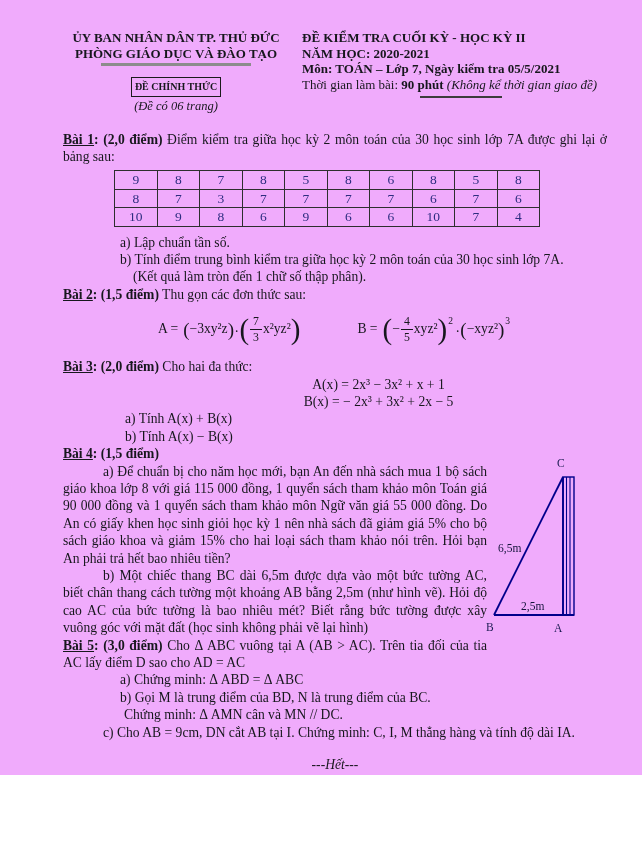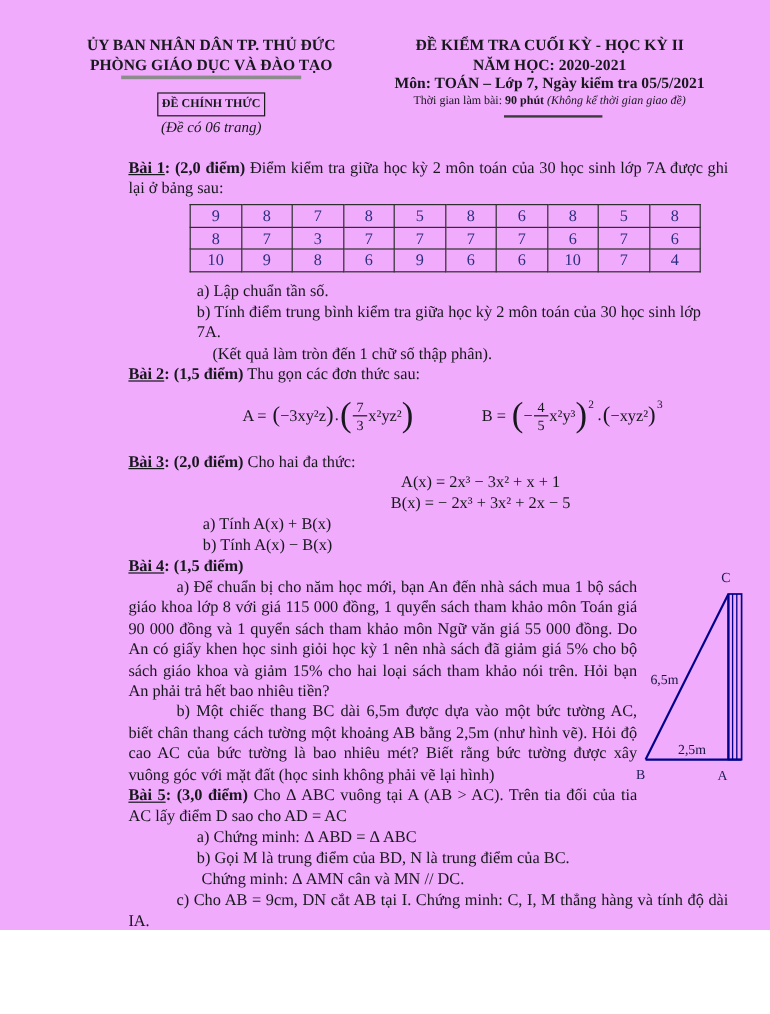--- a/index.html
+++ b/index.html
@@ -6,27 +6,27 @@
   .page{
     width:642px;height:775px;position:relative;overflow:hidden;background:#f0abfc;
     font-family:"Liberation Serif","DejaVu Serif",serif;color:#17171d;
   }
   
   .header{display:flex;padding:30px 28px 0 50px;}
   .h-left{width:252px;text-align:center;font-size:13px;line-height:15.5px;font-weight:bold;}
   .rule-left{width:150px;height:2.5px;background:#8c8c8c;margin:2px auto 11px;}
   .stamp{display:inline-block;border:1.6px solid #1b1b1b;padding:1px 3px 2px;font-size:10px;font-weight:bold;}
   .h-note{font-weight:normal;font-style:italic;font-size:12.5px;margin-top:2px;}
-  .h-right{flex:1;text-align:center;font-size:13px;line-height:15.5px;font-weight:bold;}
-  .h-time{font-weight:normal;font-size:10px;}
+  .h-right{flex:1;text-align:left;font-size:13px;line-height:15.5px;font-weight:bold;}
+  .h-time{font-weight:normal;font-size:13px;}
   .h-time .b{font-weight:bold;}
   .h-time .i{font-style:italic;}
   .rule-right{width:82px;height:2px;background:#3c3c3c;margin:4px auto 0 118px;}
   
-  .content{padding:16px 35px 0 63px;font-size:13.6px;line-height:17.4px;text-align:justify;margin-left:44px;}
+  .content{padding:16px 35px 0 63px;font-size:13.6px;line-height:17.4px;text-align:justify;}
   p{margin:0;}
   .ex-label{font-weight:bold;text-decoration:underline;}
   .bold{font-weight:bold;}
   .item{padding-left:57px;text-align:left;}
   .item-note{padding-left:70px;text-align:left;}
   
   table.scores{border-collapse:collapse;margin:5px 0 7px 51px;color:#2d2d80;}
   table.scores td{border:1px solid #2e2e2e;width:41.5px;height:15.8px;text-align:center;font-size:13.5px;padding:0;}
   
   .formula-row{display:flex;align-items:center;padding-left:95px;margin:3px 0 6px;min-height:46px;text-align:left;}
@@ -140,21 +140,21 @@
         <span class="plg">)</span>
       </span>
       <span class="formula fB">
         <span class="pre">B =</span>
         <span class="plg">(</span>
         <span>−</span>
         <span class="frac">
             <span class="num">4</span>
             <span class="den">5</span>
           </span>
-        <span>x²y³</span>
+        <span>xyz²</span>
         <span class="plg">)</span>
         <span class="exp">2</span>
         <span class="dot">.</span>
         <span class="pmd">(</span>
         <span>−xyz²</span>
         <span class="pmd">)</span>
         <span class="exp">3</span>
       </span>
     </div>
 

